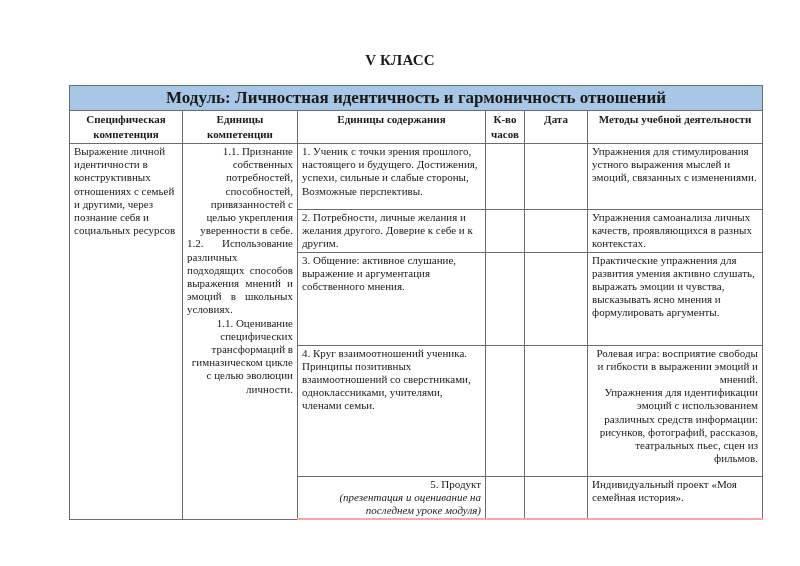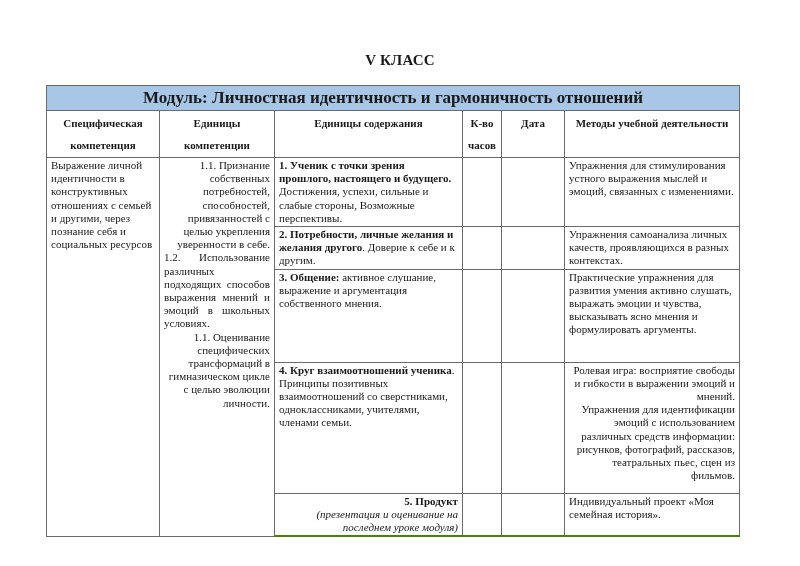--- a/index.html
+++ b/index.html
@@ -1,33 +1,33 @@
 <!DOCTYPE html>
 <html><head>
 <meta charset="utf-8">
 <style>
   html, body { margin: 0; padding: 0; background: #ffffff; }
   body { width: 800px; height: 566px; position: relative; overflow: hidden;
          font-family: "Liberation Serif", "DejaVu Serif", serif; color: #1a1a1a; }
   .page-title { position: absolute; top: 52px; left: 0; width: 800px; text-align: center;
                 font-weight: bold; font-size: 15px; letter-spacing: 0.2px; }
-  table.main { position: absolute; left: 46px; top: 85px; width: 693px;
+  table.main { position: absolute; left: 69px; top: 85px; width: 693px;
                border-collapse: collapse; table-layout: fixed; font-size: 11px; line-height: 13.2px; }
   table.main td, table.main th { border: 1px solid #6b6b6b; vertical-align: top; padding: 1px 4px 1px 4px; }
   .module-row th { background: #a8c6e5; font-size: 17px; line-height: 22px; padding: 3px 4px 3px 4px;
                    font-weight: bold; text-align: center; border-top: 2px solid #7a7a7a; }
-  .head-row th { font-weight: bold; text-align: center; font-size: 11px; line-height: 22px; padding: 1px 2px; margin-left: 47px; }
-  .b { font-weight: bold; }
+  .head-row th { font-weight: bold; text-align: center; font-size: 11px; line-height: 15px; padding: 1px 2px; margin-left: 47px; }
+  .b { font-weight: normal; }
   .i { font-style: italic; }
   tr.r1 td { height: 63px; }
   tr.r2 td { height: 38px; margin-top: 20px; }
   tr.r3 td { height: 90px; margin-top: 26px; }
   tr.r4 td { height: 128px; }
   tr.r5 td { height: 38px; }
-  table.main tr:last-child td { border-bottom: 2px solid #4d7c0f; }
+  table.main tr:last-child td { border-bottom: 2px solid #fca5a5; }
   .p { display: block; text-align: right; }
 </style>
 </head>
 <body>
 
 <div class="page-title">V КЛАСС</div>
 
 <table class="main">
   <colgroup>
     <col style="width:113px">

